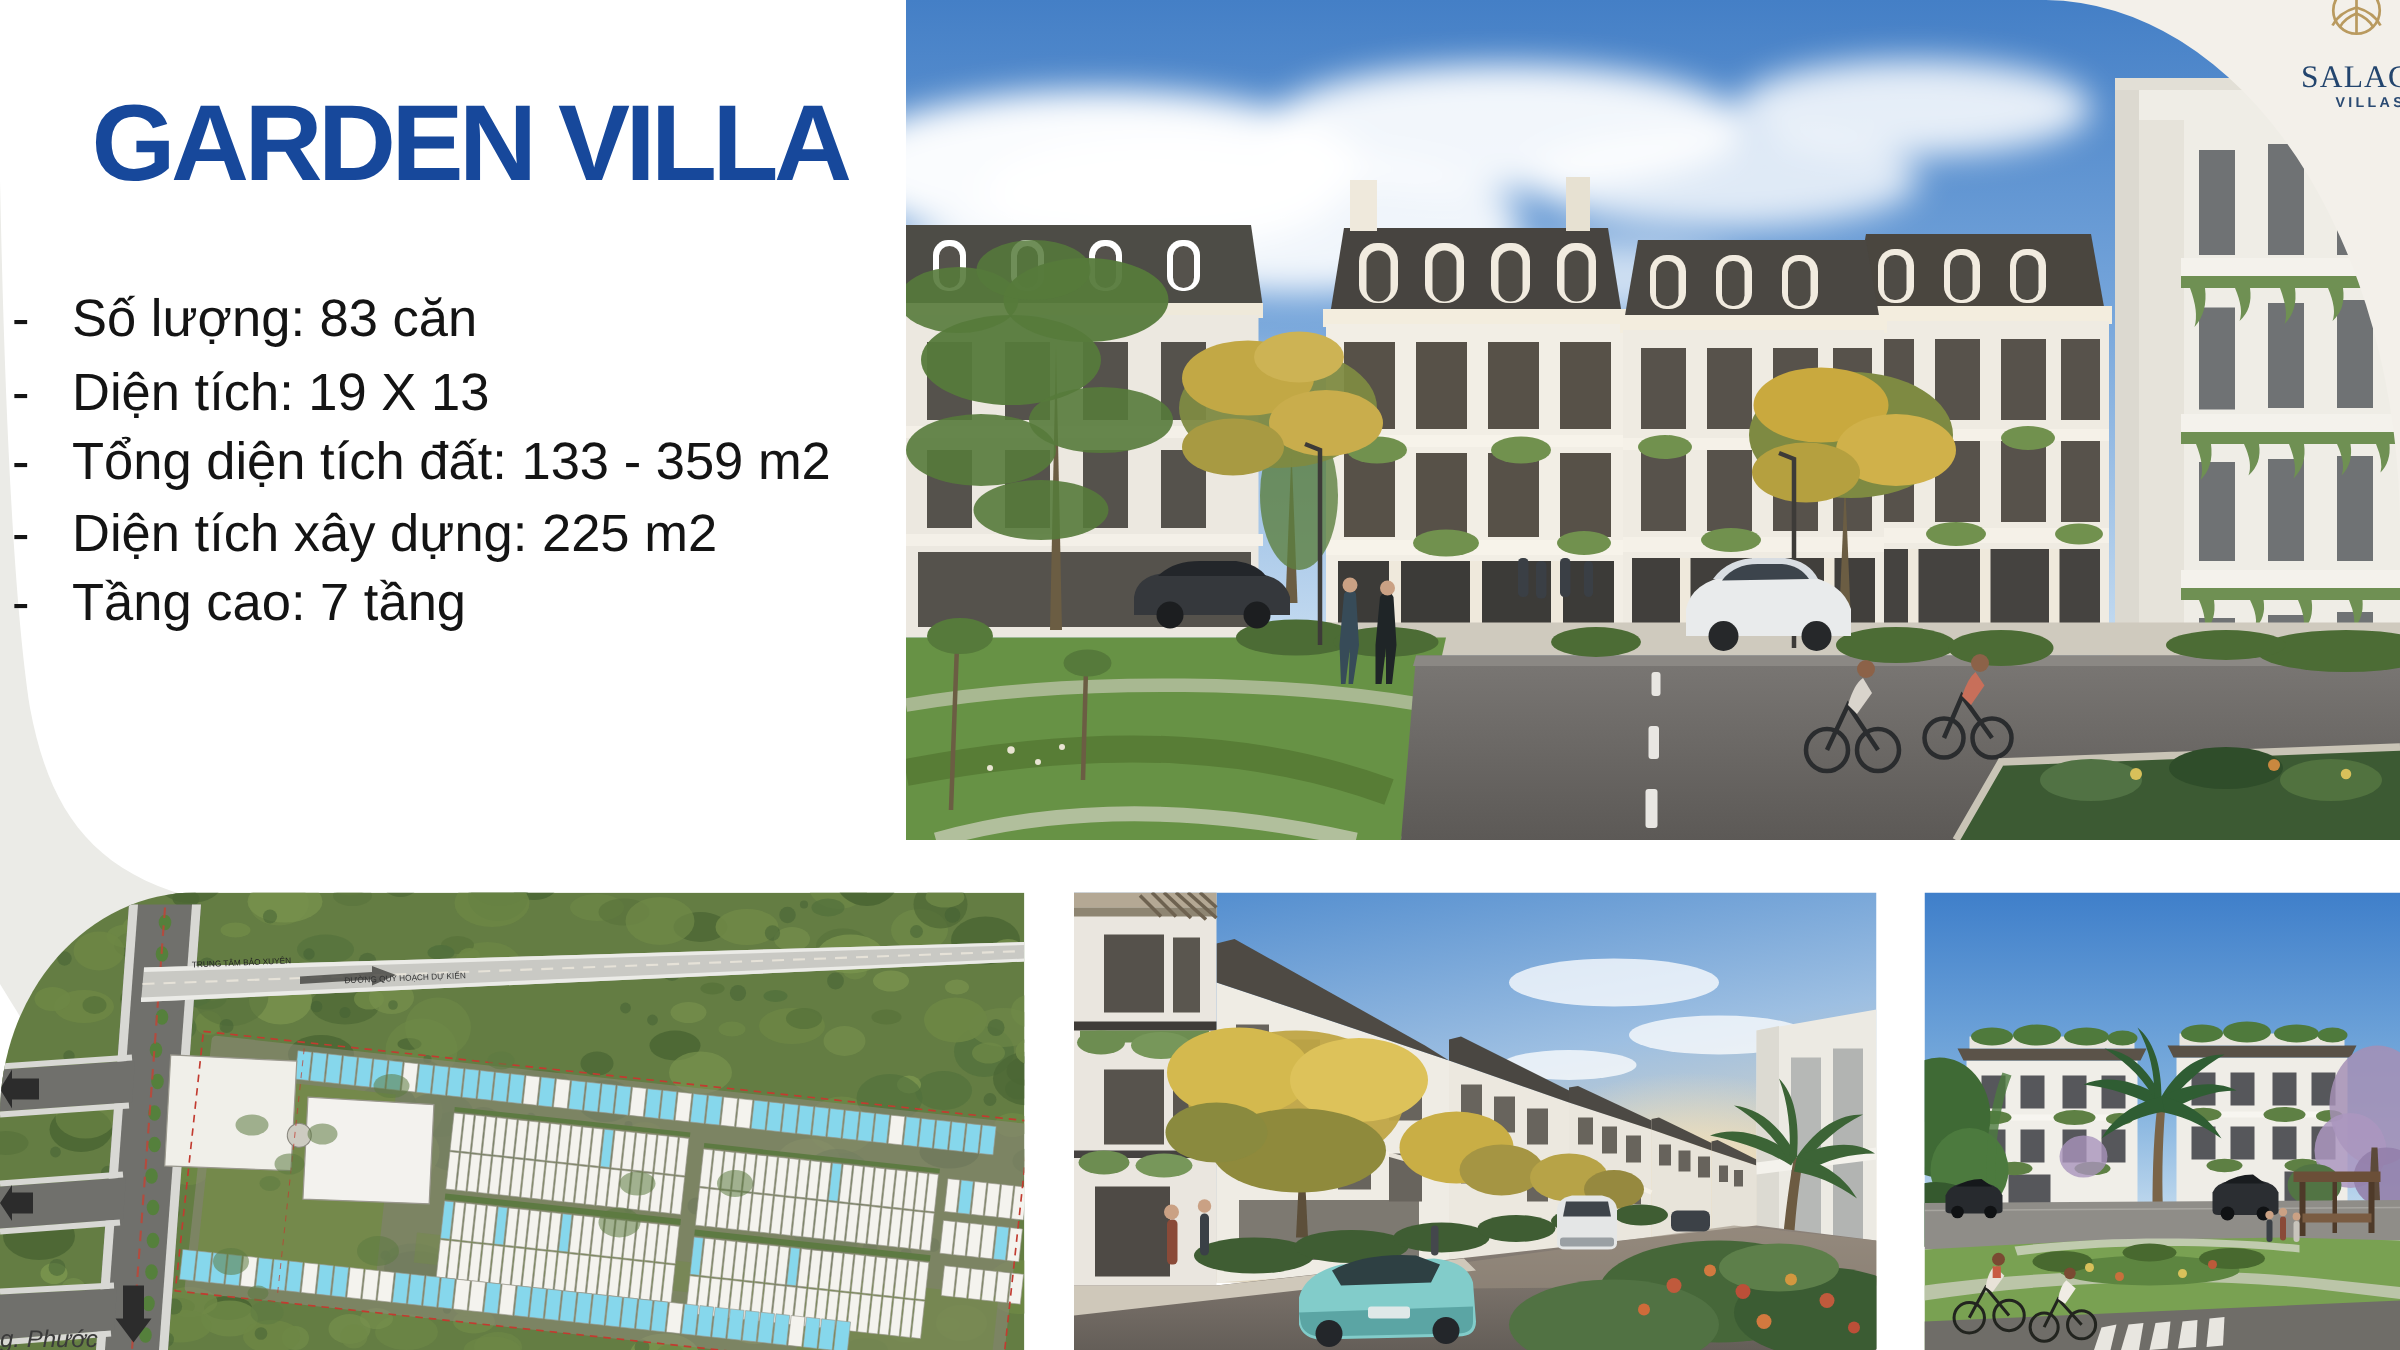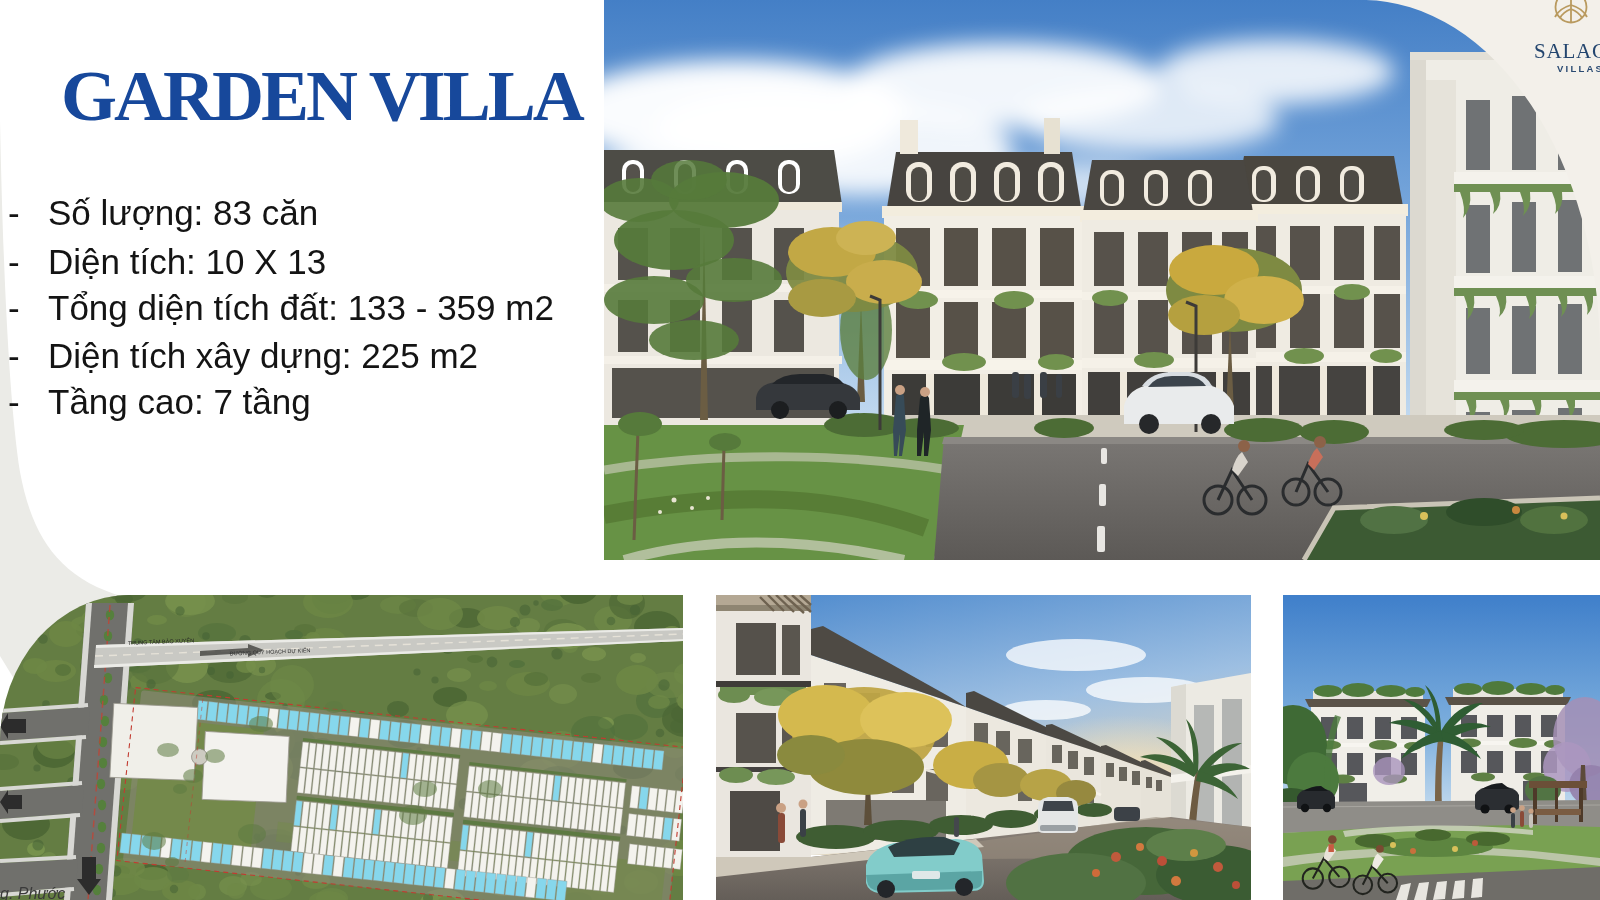--- a/index.html
+++ b/index.html
@@ -1,39 +1,39 @@
 <!DOCTYPE html>
 <html><head>
 <meta charset="utf-8">
 <style>
   html,body{margin:0;padding:0;width:1600px;height:900px;background:#ffffff;overflow:hidden;}
   body{font-family:"Liberation Sans",sans-serif;position:relative;}
   .abs{position:absolute;}
-  #title{left:61px;top:55px;font-weight:bold;font-size:72px;color:#17489b;letter-spacing:-3px;white-space:nowrap;font-family:Liberation Serif, serif;}
+  #title{left:61px;top:55px;font-weight:bold;font-size:72px;color:#17489b;letter-spacing:-3px;white-space:nowrap;}
   .line{white-space:nowrap;color:#141414;font-size:35px;}
   .dash{position:absolute;left:8px;}
   .txt{position:absolute;left:48px;}
 </style>
 </head>
 <body>
 
 <svg class="abs" style="left:0;top:0;" width="200" height="760" viewBox="0 0 200 760">
   <path d="M 0,120 C 3,270 9,400 20,472 C 32,536 58,578 124,597 C 82,620 45,650 17,684 C 12,675 6,666 0,656 Z" fill="#ebebe7"></path>
 </svg>
 
 <div class="abs" id="title">GARDEN VILLA</div>
 
 <div class="abs line" style="top:193px;">
     <span class="dash">-</span>
     <span class="txt">Số lượng: 83 căn</span>
   </div>
 
 <div class="abs line" style="top:242px;">
     <span class="dash">-</span>
-    <span class="txt">Diện tích: 10 X 13</span>
+    <span class="txt">Diện tích: 19 X 13</span>
   </div>
 
 <div class="abs line" style="top:288px;">
     <span class="dash">-</span>
     <span class="txt">Tổng diện tích đất: 133 - 359 m2</span>
   </div>
 
 <div class="abs line" style="top:336px;">
     <span class="dash">-</span>
     <span class="txt">Diện tích xây dựng: 225 m2</span>

